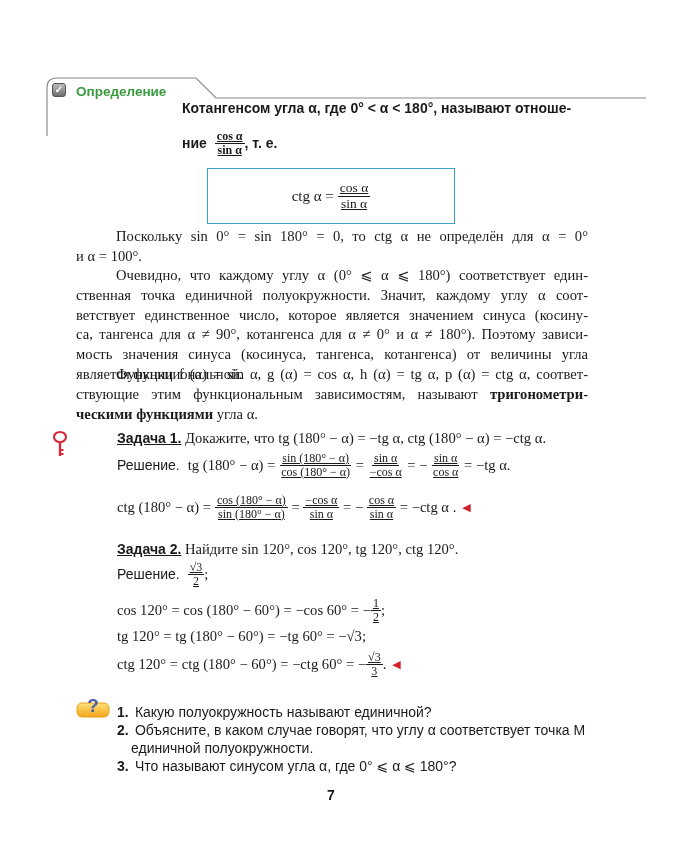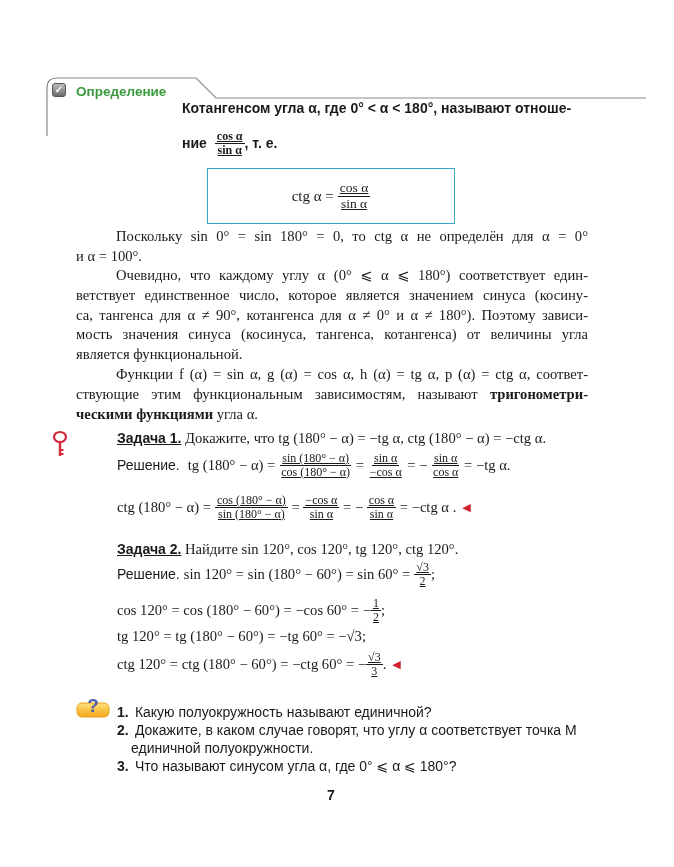--- a/index.html
+++ b/index.html
@@ -105,20 +105,21 @@
   </span>
 </div>
 
 <div id="p1" class="abs para">
   <span class="line indent">Поскольку sin 0° = sin 180° = 0, то ctg α не определён для α = 0°</span>
   <span class="line last">и α = 100°.</span>
 </div>
 
 <div id="p2" class="abs para">
   <span class="line indent">Очевидно, что каждому углу α (0° ⩽ α ⩽ 180°) соответствует един-</span>
+  <span class="line">ственная точка единичной полуокружности. Значит, каждому углу α соот-</span>
   <span class="line">ветствует единственное число, которое является значением синуса (косину-</span>
   <span class="line">са, тангенса для α ≠ 90°, котангенса для α ≠ 0° и α ≠ 180°). Поэтому зависи-</span>
   <span class="line">мость значения синуса (косинуса, тангенса, котангенса) от величины угла</span>
   <span class="line last">является функциональной.</span>
 </div>
 
 <div id="p3" class="abs para">
   <span class="line indent">Функции f (α) = sin α, g (α) = cos α, h (α) = tg α, p (α) = ctg α, соответ-</span>
   <span class="line"><span>ствующие этим функциональным зависимостям, называют </span><b>тригонометри-</b></span>
   <span class="line last"><b>ческими функциями</b><span> угла α.</span></span>
@@ -178,21 +179,20 @@
     <span>= −ctg α .</span>
   <span class="endmark">◀</span>
 </div>
 
 <div id="task2-title" class="abs task">
   <span class="task-label">Задача 2.</span><span> Найдите sin 120°, cos 120°, tg 120°, ctg 120°.</span>
 </div>
 <div id="task2-sol1" class="abs row">
   <span class="resh">Решение.</span>
     <span class="sp"></span>
-  <span>sin 120° = sin (180° − 60°) = sin 60° =</span>
     <span class="sp"></span>
   <span class="frac small">
       <span class="num">√3</span>
       <span class="den">2</span>
     </span>
     <span>;</span>
 </div>
 <div id="task2-sol2" class="abs row">
   <span>cos 120° = cos (180° − 60°) = −cos 60° = −</span>
   <span class="frac small">
@@ -219,17 +219,17 @@
     <linearGradient id="qg" x1="0" y1="0" x2="0" y2="1">
       <stop offset="0" stop-color="#ffe27a"></stop>
       <stop offset="1" stop-color="#f3a51a"></stop>
     </linearGradient>
   </defs>
   <rect x="1" y="13" width="32" height="14" rx="5" fill="url(#qg)" stroke="#e9a01a" stroke-width="1"></rect>
   <text x="17" y="22" text-anchor="middle" font-family="Liberation Sans, sans-serif" font-weight="bold" font-size="19" fill="#4a5fa8">?</text>
 </svg>
 
 <div id="q1" class="abs q"><span class="qn">1.</span> <span>Какую полуокружность называют единичной?</span></div>
-<div id="q2" class="abs q"><span class="qn">2.</span> <span>Докажите, в каком случае говорят, что углу α соответствует точка M</span></div>
+<div id="q2" class="abs q"><span class="qn">2.</span> <span>Объясните, в каком случае говорят, что углу α соответствует точка M</span></div>
 <div id="q2b" class="abs q"><span>единичной полуокружности.</span></div>
 <div id="q3" class="abs q"><span class="qn">3.</span> <span>Что называют синусом угла α, где 0° ⩽ α ⩽ 180°?</span></div>
 
 <div id="page-num" class="abs">7</div>
 
 </body></html>

